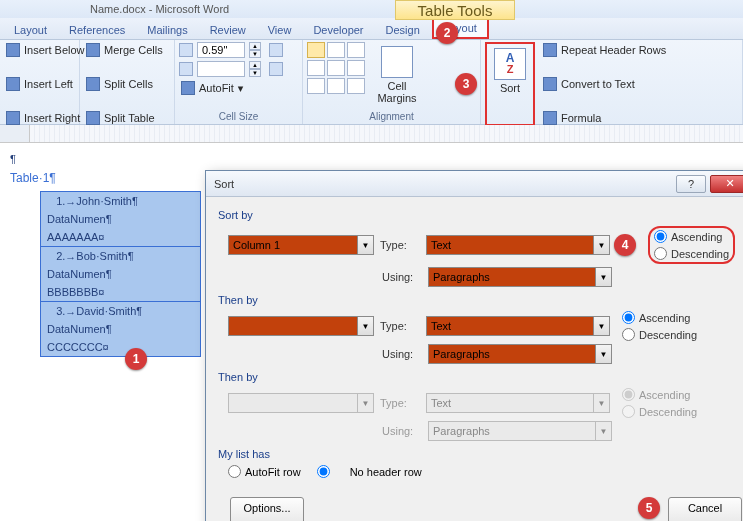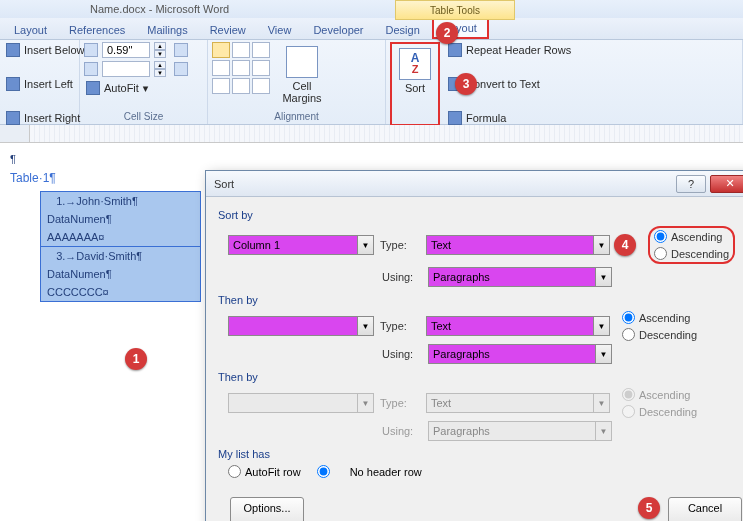--- a/index.html
+++ b/index.html
@@ -1,21 +1,21 @@
 <!DOCTYPE html>
 <html><head>
 <meta charset="utf-8">
 <style>
 * { box-sizing: border-box; margin: 0; padding: 0; font-family: "Segoe UI", Tahoma, sans-serif; font-size: 11px; }
 body { background: #fff; width: 743px; height: 521px; position: relative; overflow: hidden; }
 
 
 .titlebar { height: 18px; background: linear-gradient(#e8f0fb,#dde8f7); display: flex; align-items: center; padding-left: 90px; color: #555; }
 
-.context-tabs { height: 20px; background: linear-gradient(#fef4cd,#fde48d); display: flex; justify-content: center; align-items: center; color: #6a5a1d; font-size: 10px; width: 120px; position: absolute; left: 395px; top: 0; border: 1px solid #e0c76a; }
+.context-tabs { height: 20px; background: linear-gradient(#fef4cd,#fde48d); display: flex; justify-content: center; align-items: center; color: #6a5a1d; font-size: 15px; width: 120px; position: absolute; left: 395px; top: 0; border: 1px solid #e0c76a; }
 
 .tabstrip { height: 22px; background: linear-gradient(#ecf2fb,#dfe8f5); border-bottom: 1px solid #b9c8dc; display: flex; align-items: flex-end; padding-left: 4px; gap: 2px; }
 .tab { padding: 3px 10px 3px; color: #3a5a9a; cursor: pointer; }
 .tab.active { background: #f7fbff; border: 1px solid #b9c8dc; border-bottom: none; border-radius: 3px 3px 0 0; }
 .tab.layout-hi { border: 2px solid #e03030; }
 
 
 .ribbon { height: 85px; background: linear-gradient(#f0f5fc,#e4edf8); border-bottom: 1px solid #b9c8dc; display: flex; }
 .group { border-right: 1px solid #cdd9ea; display: flex; flex-direction: column; }
 .group-body { flex: 1; display: flex; padding: 2px 4px; gap: 6px; }
@@ -54,21 +54,21 @@
 
 .dialog { position: absolute; left: 205px; top: 170px; width: 550px; background: #f0f0f0; border: 1px solid #6d88a7; box-shadow: 4px 4px 12px rgba(0,0,0,.3); z-index: 10; }
 .dlg-title { height: 26px; background: linear-gradient(#f6f9fd,#dfe7f2); border-bottom: 1px solid #b7c3d3; display: flex; align-items: center; padding-left: 8px; color: #333; }
 .dlg-title .spacer { flex: 1; }
 .dlg-title .winbtn { width: 30px; height: 18px; margin-right: 4px; border: 1px solid #9aa7b9; border-radius: 2px; display:flex; align-items:center; justify-content:center; font-size:11px; background: linear-gradient(#fafcff,#dce4ef); }
 .dlg-title .winbtn.close { background: linear-gradient(#f08181,#c43030); color:#fff; border-color:#9c2727; width: 40px; }
 .dlg-body { padding: 8px 12px 12px; }
 .section-label { color: #1a3e8a; padding: 4px 0 2px; }
 .row { display: flex; align-items: center; gap: 6px; margin: 3px 0 3px 10px; }
 .combo { display:flex; }
-.combo input { height: 20px; border: 1px solid #8a8a8a; padding-left: 4px; background: #d946ef; }
+.combo input { height: 20px; border: 1px solid #8a8a8a; padding-left: 4px; background: #c2410c; }
 .combo .drop { width: 16px; height: 20px; border: 1px solid #8a8a8a; border-left: none; background: linear-gradient(#f4f4f4,#dedede); display:flex; align-items:center; justify-content:center; font-size:8px; }
 .combo.disabled input, .combo.disabled .drop { background: #eaeaea; color: #888; border-color: #bcbcbc; }
 .lbl { width: 40px; text-align: left; color: #333; }
 .lbl.disabled { color: #9a9a9a; }
 .radio-col { display: flex; flex-direction: column; gap: 4px; margin-left: 6px; border-radius: 12px; }
 .radio-col label { display: flex; align-items: center; gap: 4px; color: #333; }
 .radio-col label.disabled { color: #9a9a9a; }
 .radio-col input[type=radio] { margin:0; }
 .hi-box { border: 2px solid #e03030; padding: 2px 4px; }
 .dlg-buttons { display: flex; justify-content: flex-end; gap: 8px; padding: 4px 12px 12px; }
@@ -109,20 +109,39 @@
             <span>Insert Left</span>
           </div>
       <div class="ribbtn">
             <span class="ico"></span>
             <span>Insert Right</span>
           </div>
     </div>
       </div>
     <div class="group-label">&nbsp;</div>
   </div>
+  <div class="group" style="width:95px">
+    <div class="group-body">
+        <div class="stack">
+      <div class="ribbtn">
+            <span class="ico"></span>
+            <span>Merge Cells</span>
+          </div>
+      <div class="ribbtn">
+            <span class="ico"></span>
+            <span>Split Cells</span>
+          </div>
+      <div class="ribbtn">
+            <span class="ico"></span>
+            <span>Split Table</span>
+          </div>
+    </div>
+      </div>
+    <div class="group-label">Merge</div>
+  </div>
   <div class="group" style="width:128px">
     <div class="group-body">
         <div class="stack" style="gap:3px">
       <div class="spin">
             <span class="ico"></span>
             <input value="0.59&quot;" style="">
             <div class="arrows">
               <span>▲</span>
               <span>▼</span>
             </div>
@@ -203,20 +222,27 @@
     <tbody>
         <tr>
           <td>
       <div class="line">&nbsp;&nbsp;&nbsp;1.→John·Smith¶</div>
       <div class="line">DataNumen¶</div>
       <div class="line">AAAAAAA¤</div>
     </td>
         </tr>
     <tr>
           <td>
+      <div class="line">&nbsp;&nbsp;&nbsp;2.→Bob·Smith¶</div>
+      <div class="line">DataNumen¶</div>
+      <div class="line">BBBBBBB¤</div>
+    </td>
+        </tr>
+    <tr>
+          <td>
       <div class="line">&nbsp;&nbsp;&nbsp;3.→David·Smith¶</div>
       <div class="line">DataNumen¶</div>
       <div class="line">CCCCCCC¤</div>
     </td>
         </tr>
   </tbody>
     </table>
 </div>
 
 <div class="dialog">

